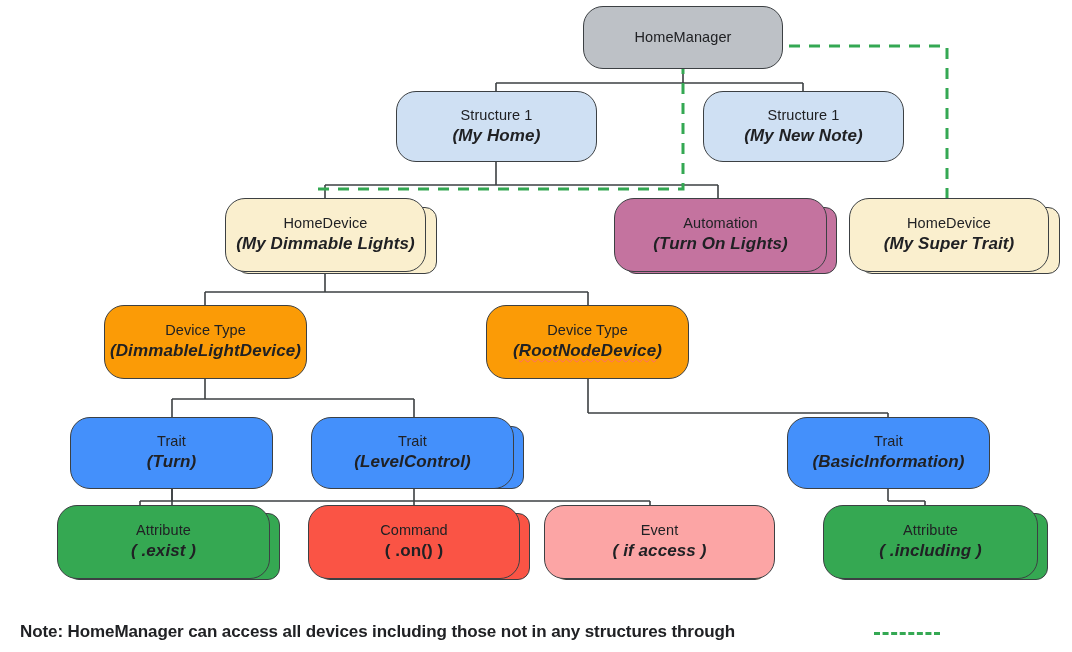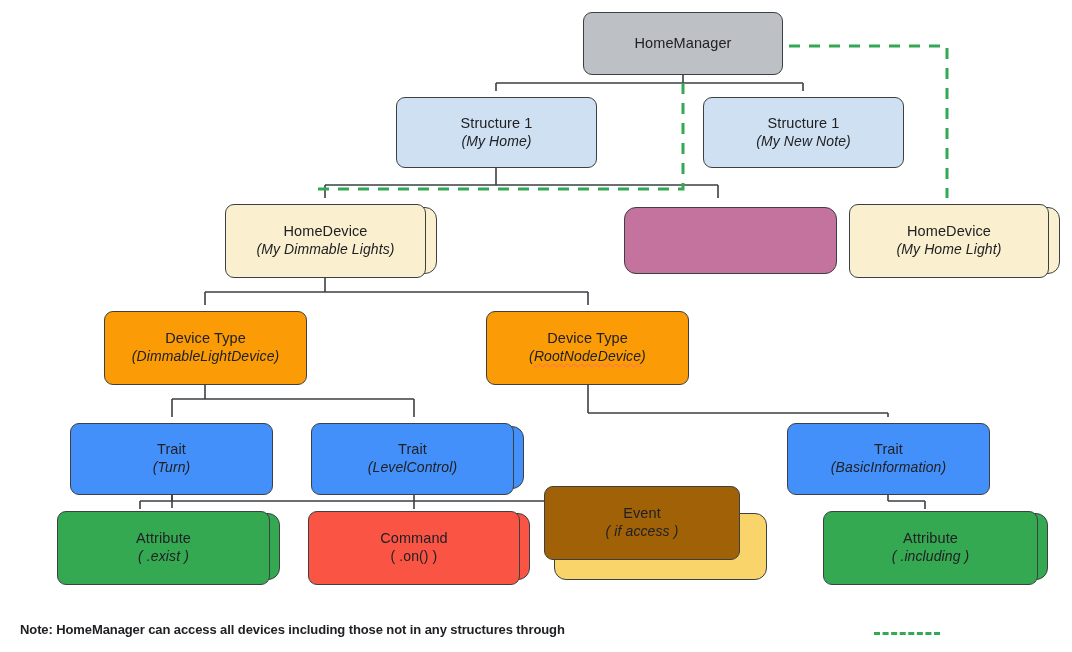--- a/index.html
+++ b/index.html
@@ -25,40 +25,39 @@
     left: 0;
     top: 0;
     width: 1072px;
     height: 652px;
     pointer-events: none;
   }
   .node {
     position: absolute;
     box-sizing: border-box;
     border: 1.6px solid #3c4043;
-    border-radius: 9px;
+    border-radius: 20px;
     display: flex;
     flex-direction: column;
     align-items: center;
     justify-content: center;
     text-align: center;
     color: #202124;
     line-height: 1.24;
     z-index: 5;
-    margin-top: 6px;
   }
   .node .l1 {
     font-size: 14.5px;
     font-weight: 400;
     letter-spacing: .1px;
     white-space: nowrap;
   }
   .node .l2 {
-    font-size: 14px;
-    font-weight: 400;
+    font-size: 17px;
+    font-weight: 700;
     font-style: italic;
     letter-spacing: .1px;
     white-space: nowrap;
   }
   .node .l2.plain { font-style: normal; }
   .stack-shadow {
     position: absolute;
     box-sizing: border-box;
     border: 1.6px solid #3c4043;
     border-radius: 12px;
@@ -66,21 +65,21 @@
   }
   .squiggle {
     text-decoration: underline;
     text-decoration-style: wavy;
     text-decoration-color: #ff6a6a;
     text-decoration-thickness: 1px;
     text-underline-offset: 2px;
   }
   .note {
     position: absolute;
-    font-size: 13px;
+    font-size: 17px;
     font-weight: bold;
     color: #202124;
     white-space: nowrap;
     letter-spacing: -0.1px;
   }
   .note-dash {
     position: absolute;
     height: 0;
     border-top: 3px dashed #34A853;
     width: 66px;
@@ -142,24 +141,28 @@
   <div class="node" style="left:703px; top:91px; width:201px; height:71px; background:#CFE0F3;">
     <span class="l1">Structure 1</span>
     <span class="l2">(My New Note)</span>
   </div>
 
   <div class="node" style="left:225px; top:198px; width:201px; height:74px; background:#FAEFCE;">
     <span class="l1">HomeDevice</span>
     <span class="l2">(My Dimmable Lights)</span>
   </div>
 
+  <div class="node" style="left:614px; top:198px; width:213px; height:74px; background:#C4739F;">
+    <span class="l1">Automation</span>
+    <span class="l2">(Turn On Lights)</span>
+  </div>
 
   <div class="node" style="left:849px; top:198px; width:200px; height:74px; background:#FAEFCE;">
     <span class="l1">HomeDevice</span>
-    <span class="l2">(My Home Light)</span>
+    <span class="l2">(My Super Trait)</span>
   </div>
 
   <div class="node" style="left:104px; top:305px; width:203px; height:74px; background:#FB9B06;">
     <span class="l1">Device Type</span>
     <span class="l2">(DimmableLightDevice)</span>
   </div>
 
   <div class="node" style="left:486px; top:305px; width:203px; height:74px; background:#FB9B06;">
     <span class="l1">Device Type</span>
     <span class="l2"><span>(</span><span class="squiggle">RootNodeDevice</span><span>)</span></span>
@@ -183,21 +186,21 @@
   <div class="node" style="left:57px; top:505px; width:213px; height:74px; background:#35A852;">
     <span class="l1">Attribute</span>
     <span class="l2">( .exist )</span>
   </div>
 
   <div class="node" style="left:308px; top:505px; width:212px; height:74px; background:#FA5445;">
     <span class="l1">Command</span>
     <span class="l2 plain">( .on() )</span>
   </div>
 
-  <div class="node" style="left:544px; top:480px; width:196px; height:74px; background:#a16207;">
+  <div class="node" style="left:544px; top:505px; width:231px; height:74px; background:#fca5a5;">
     <span class="l1">Event</span>
     <span class="l2">( if access )</span>
   </div>
 
   <div class="node" style="left:823px; top:505px; width:215px; height:74px; background:#35A852;">
     <span class="l1">Attribute</span>
     <span class="l2">( .including )</span>
   </div>
 
   <div class="note" style="left:20px; top:622px;">Note: HomeManager can access all devices including those not in any structures through</div>

